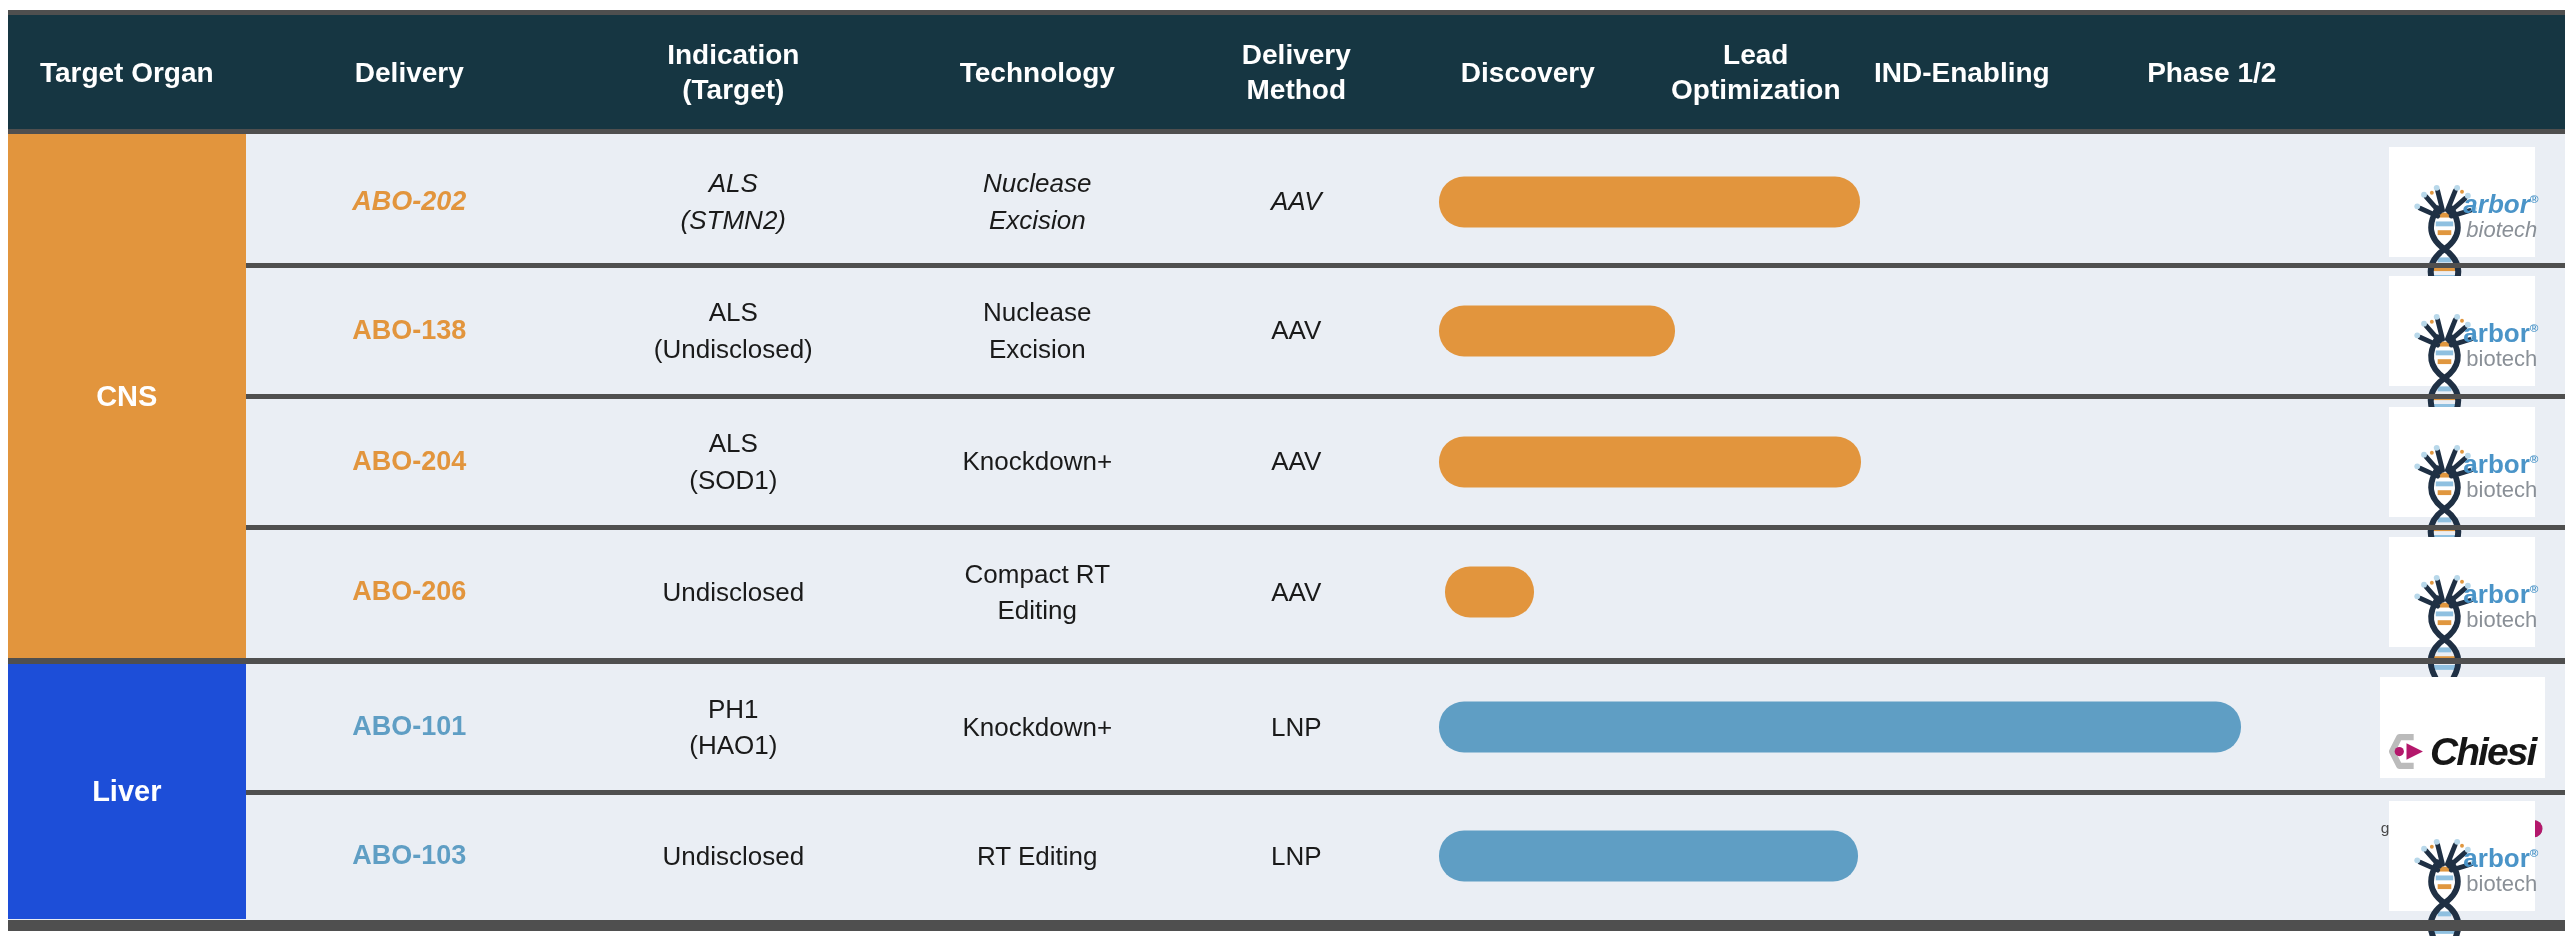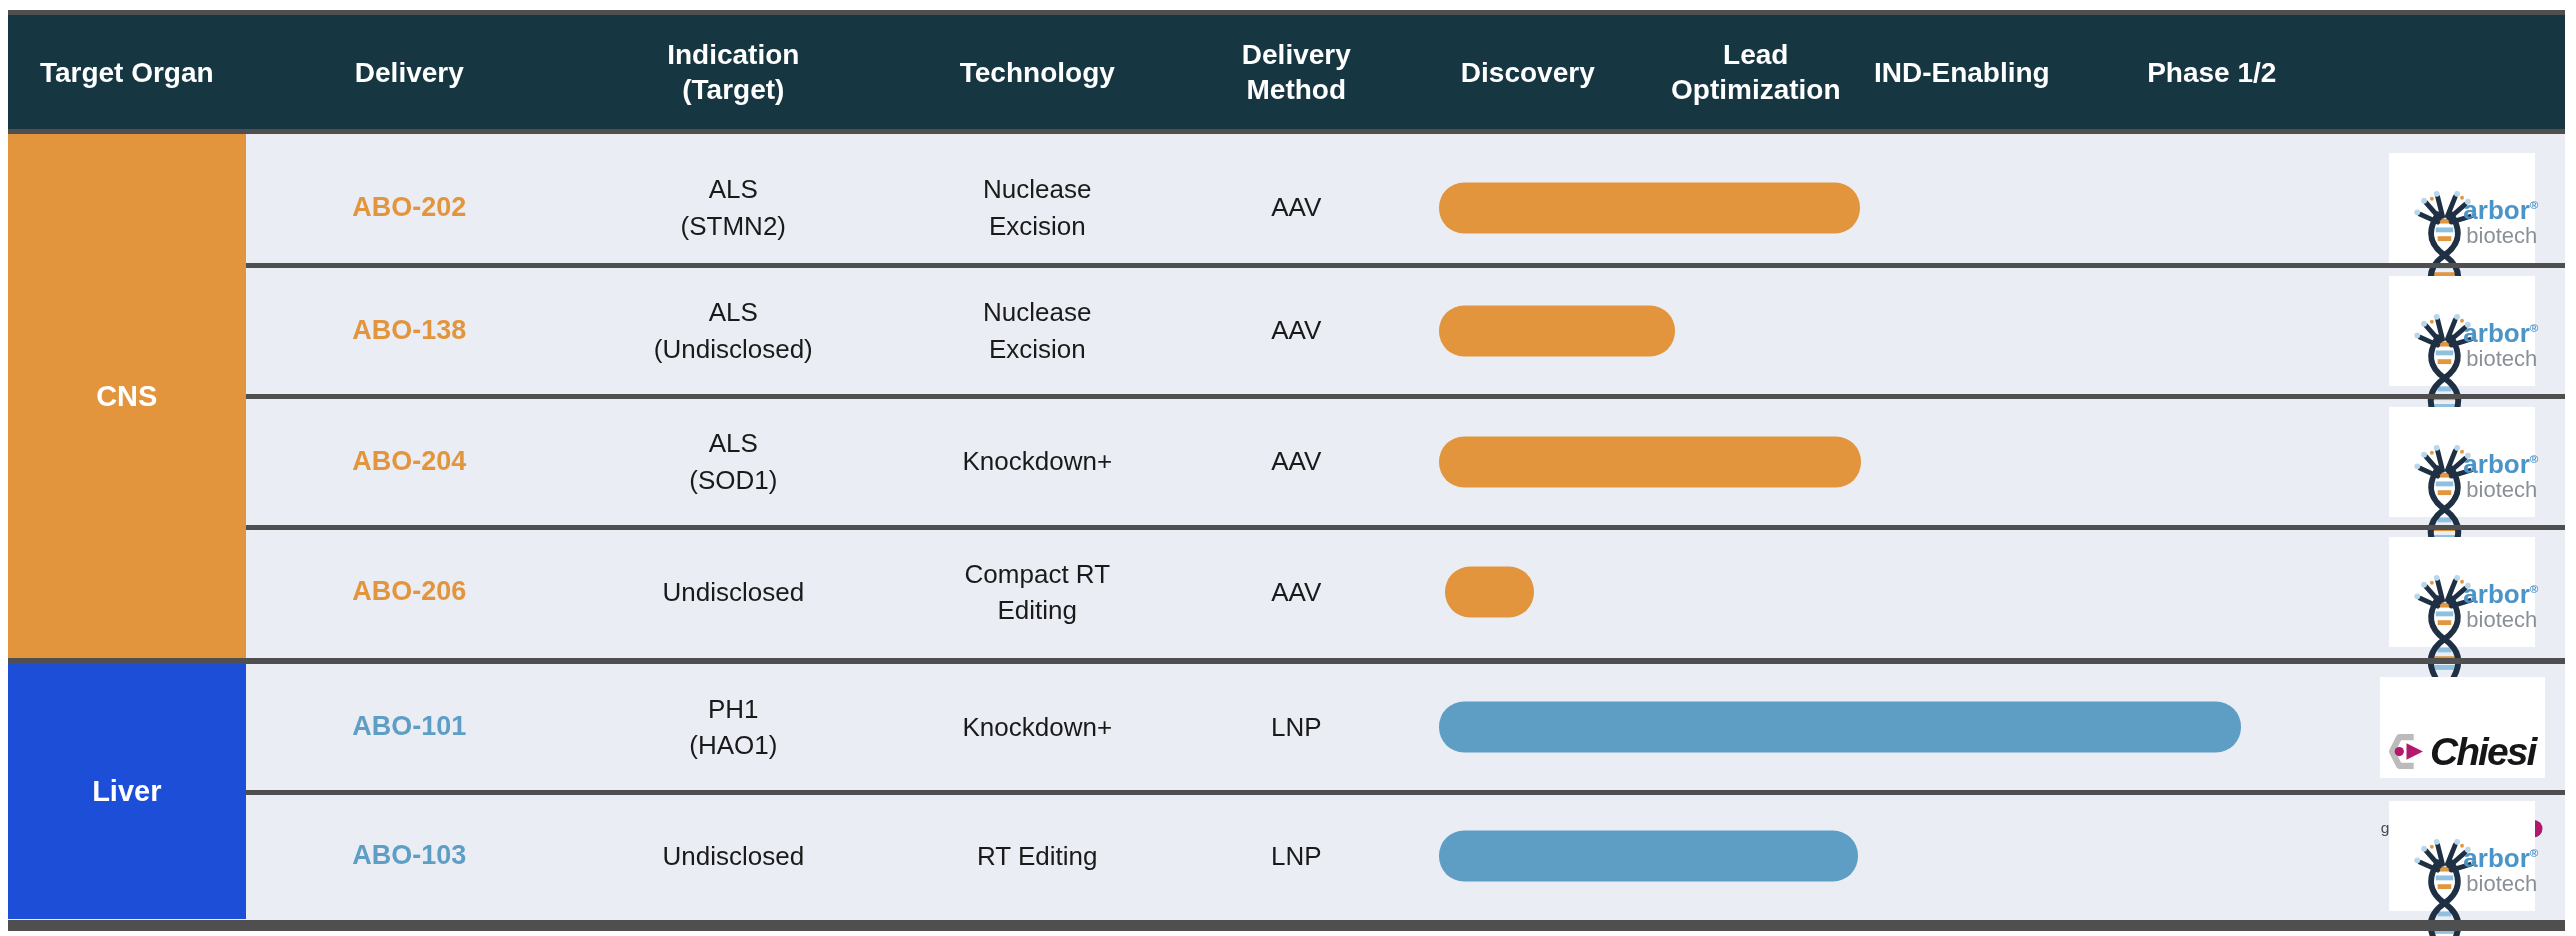--- a/index.html
+++ b/index.html
@@ -70,21 +70,21 @@
 
   <div class="rows-bg"></div>
 
   <div class="organ" style="top: 134px; height: 524px; background: rgb(226, 149, 61);">
     <span>CNS</span>
   </div>
   <div class="organ" style="top: 663px; height: 256px; background: #1d4ed8;">
     <span>Liver</span>
   </div>
 
-  <div class="row" style="top:142px;height:131px;">
+  <div class="row" style="top:136px;height:131px;font-style:italic;">
     <div class="cell c-program" style="color: rgb(226, 149, 61);">ABO-202</div>
     <div class="cell c-indication">ALS
 (STMN2)</div>
     <div class="cell c-technology">Nuclease
 Excision</div>
     <div class="cell c-delivery">AAV</div>
     <div class="stage-area">
       <div class="bar" style="left: 33px; width: 421px; background: rgb(226, 149, 61);"></div>
     </div>
     <div class="cell c-logo">

